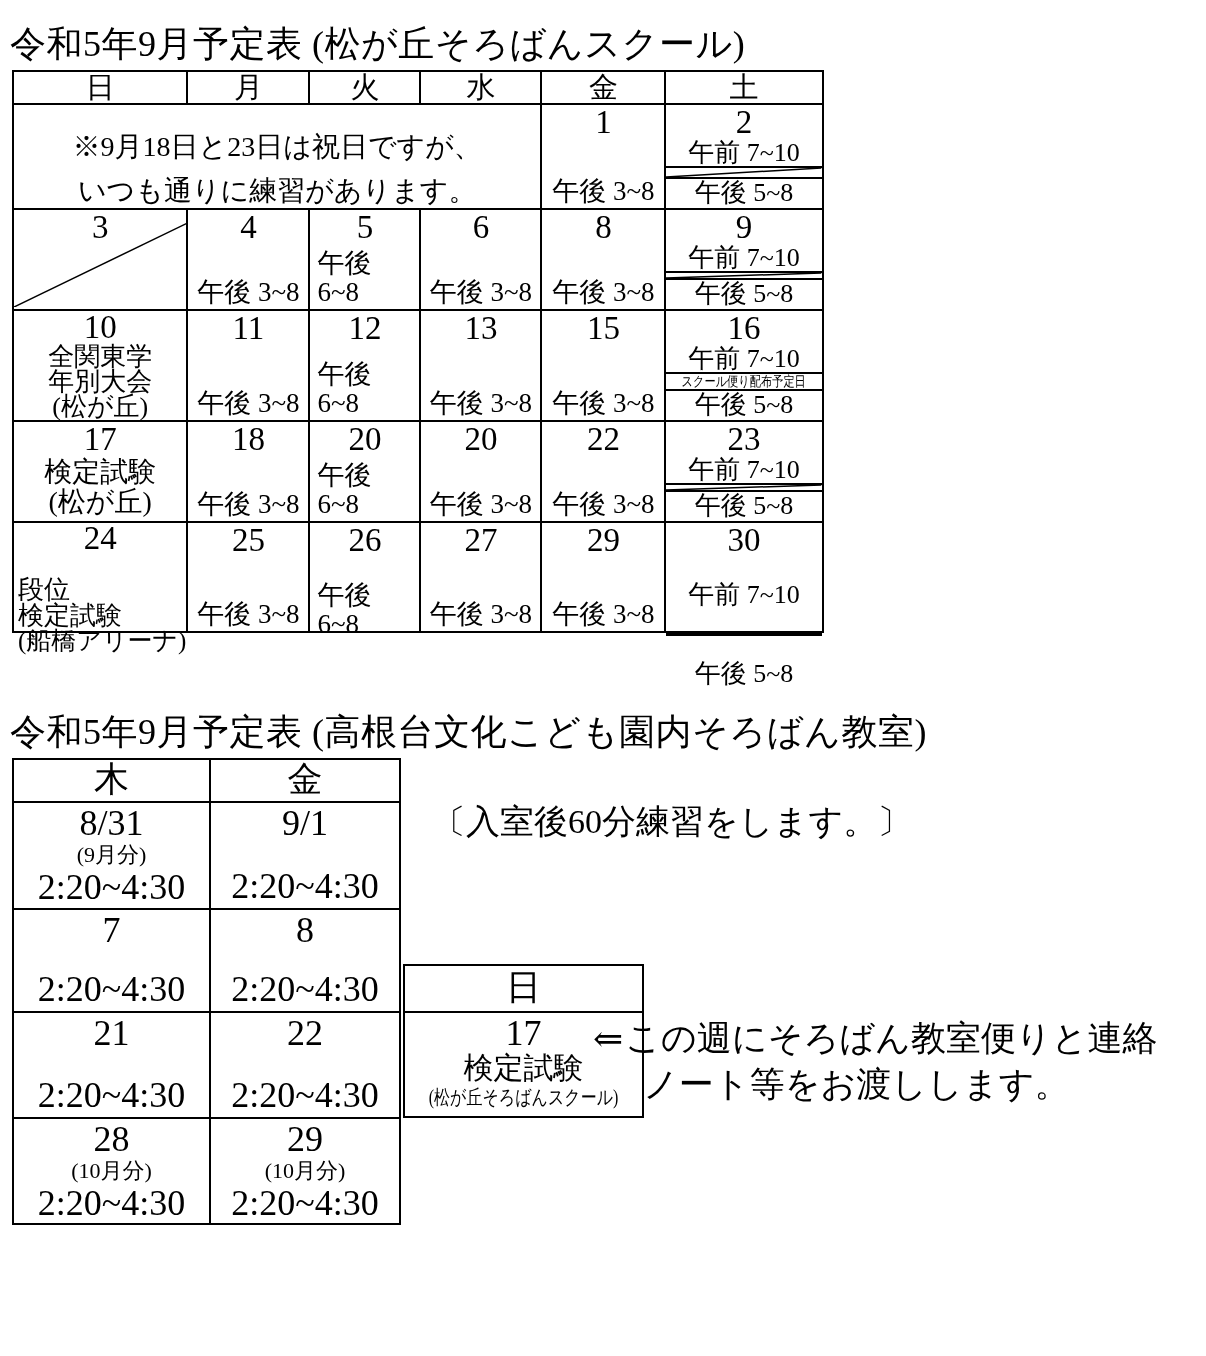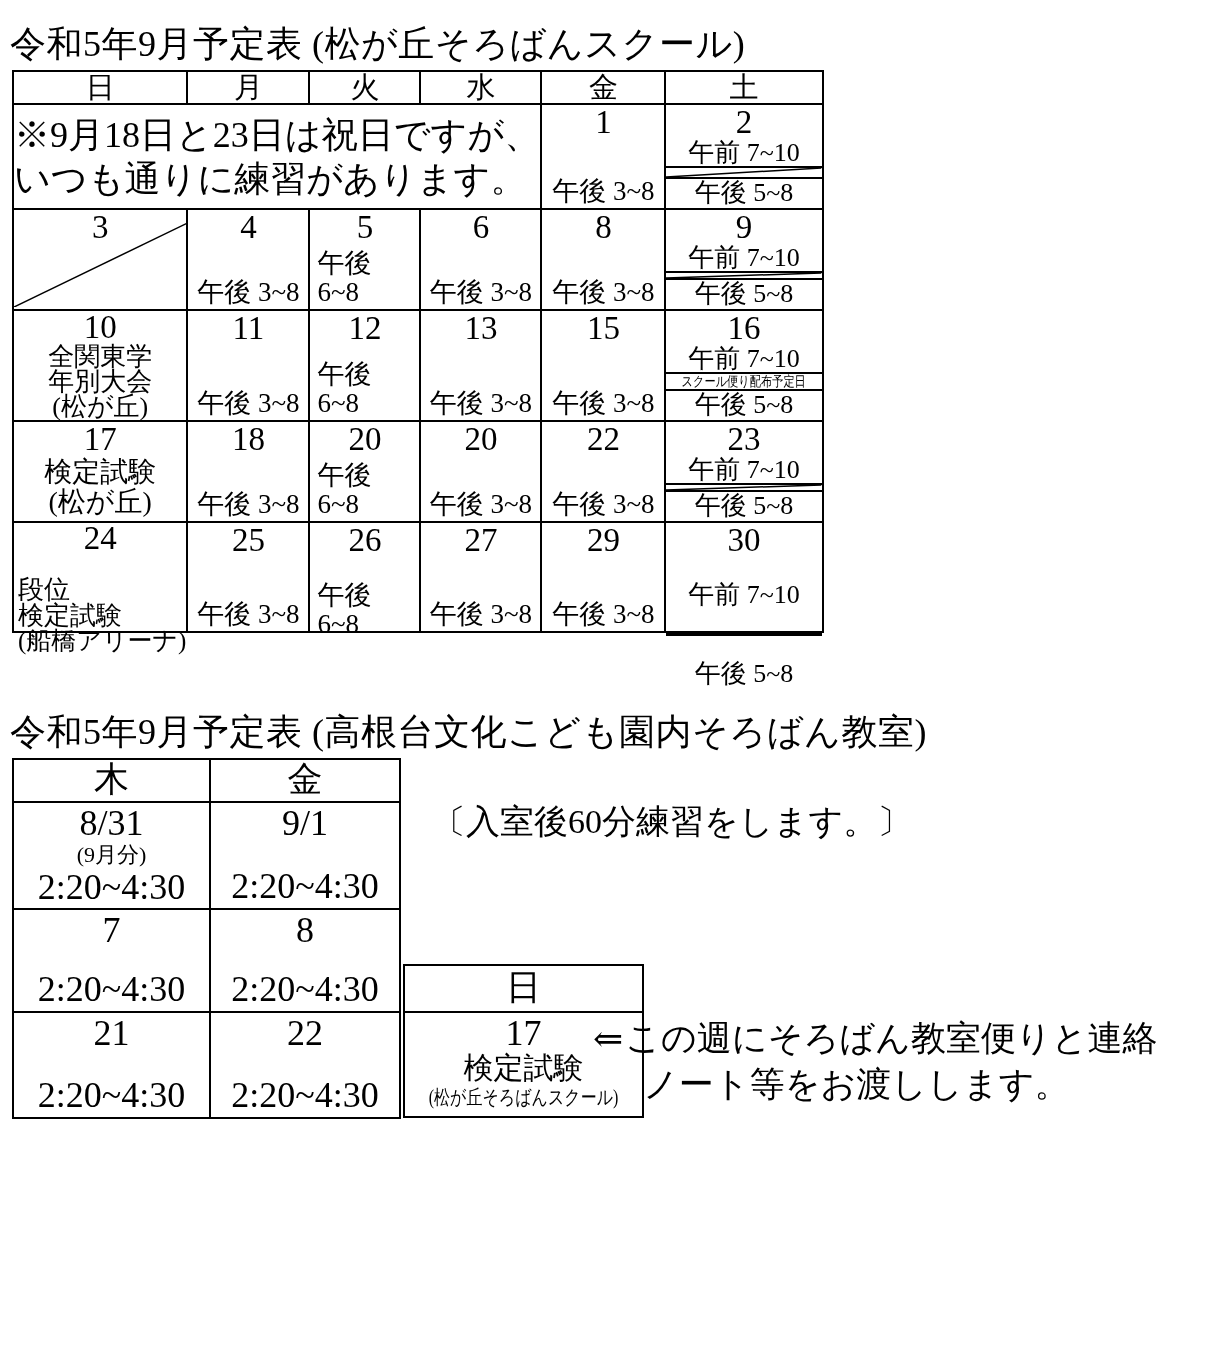--- a/index.html
+++ b/index.html
@@ -15,21 +15,21 @@
   
   table { border-collapse:collapse; table-layout:fixed; }
   #cal1 td, #cal1 th { border:2px solid #000; vertical-align:top; padding:0; font-weight:normal; }
   #cal1 { left:12px; top:70px; }
   #cal1 th { font-size:29px; line-height:31px; text-align:center; }
   .cellbox { display:flex; flex-direction:column; align-items:stretch; position:relative; }
   .h1 { height:101px; } .h2 { height:97px; } .h3 { height:107px; } .h4 { height:97px; } .h5 { height:106px;gap:24px; }
   .date-num { font-size:33px; line-height:34px; text-align:center; }
   .time-bottom { margin-top:auto; text-align:center; font-size:27px; line-height:30px; white-space:nowrap; }
   .tue-times { margin-top:auto; text-align:left; padding-left:7px; font-size:27px; line-height:29px; }
-  .note-cell { text-align:left; font-size:36px; line-height:44px; padding-top:8px; }
+  .note-cell { text-align:center; font-size:28px; line-height:44px; padding-top:20px; }
   .event-lines-center { text-align:center; font-size:26px; line-height:25px; }
   .event-lines-center div { line-height:25px; }
   .w4-lines { margin-top:auto; text-align:center; font-size:28px; line-height:30px; padding-bottom:2px; }
   .w5-lines { text-align:left; padding-left:4px; font-size:26px; line-height:26px; }
   .venue-small { font-size:25px; line-height:24px; white-space:nowrap; }
   .sat-am { font-size:26px; line-height:27px; text-align:center; white-space:nowrap; }
   .sat-strip { margin-top:auto; height:20px; border-top:2px solid #000; border-bottom:2px solid #000;
                position:relative; overflow:hidden; display:flex; align-items:center; justify-content:center; }
   .sat-strip svg { position:absolute; left:0; top:0; width:100%; height:100%; display:block; }
   .strip-label { font-size:14px; line-height:15px; white-space:nowrap; transform:scaleX(0.8); transform-origin:center; }
@@ -368,20 +368,36 @@
         <div class="t2-time">2:20~4:30</div>
       </div>
     </td>
     <td>
       <div class="t2box t2r4">
         <div class="t2-date">22</div>
         <div class="t2-time">2:20~4:30</div>
       </div>
     </td>
   </tr>
+  <tr style="height:106px">
+    <td>
+      <div class="t2box t2r5">
+        <div class="t2-date">28</div>
+        <div class="t2-sub">(10月分)</div>
+        <div class="t2-time">2:20~4:30</div>
+      </div>
+    </td>
+    <td>
+      <div class="t2box t2r5">
+        <div class="t2-date">29</div>
+        <div class="t2-sub">(10月分)</div>
+        <div class="t2-time">2:20~4:30</div>
+      </div>
+    </td>
+  </tr>
 </tbody>
   </table>
 
 <table id="minical" class="abs">
   <colgroup>
       <col style="width:194px">
     </colgroup>
   <tbody>
       <tr style="height:47px">
     <th>日</th>

